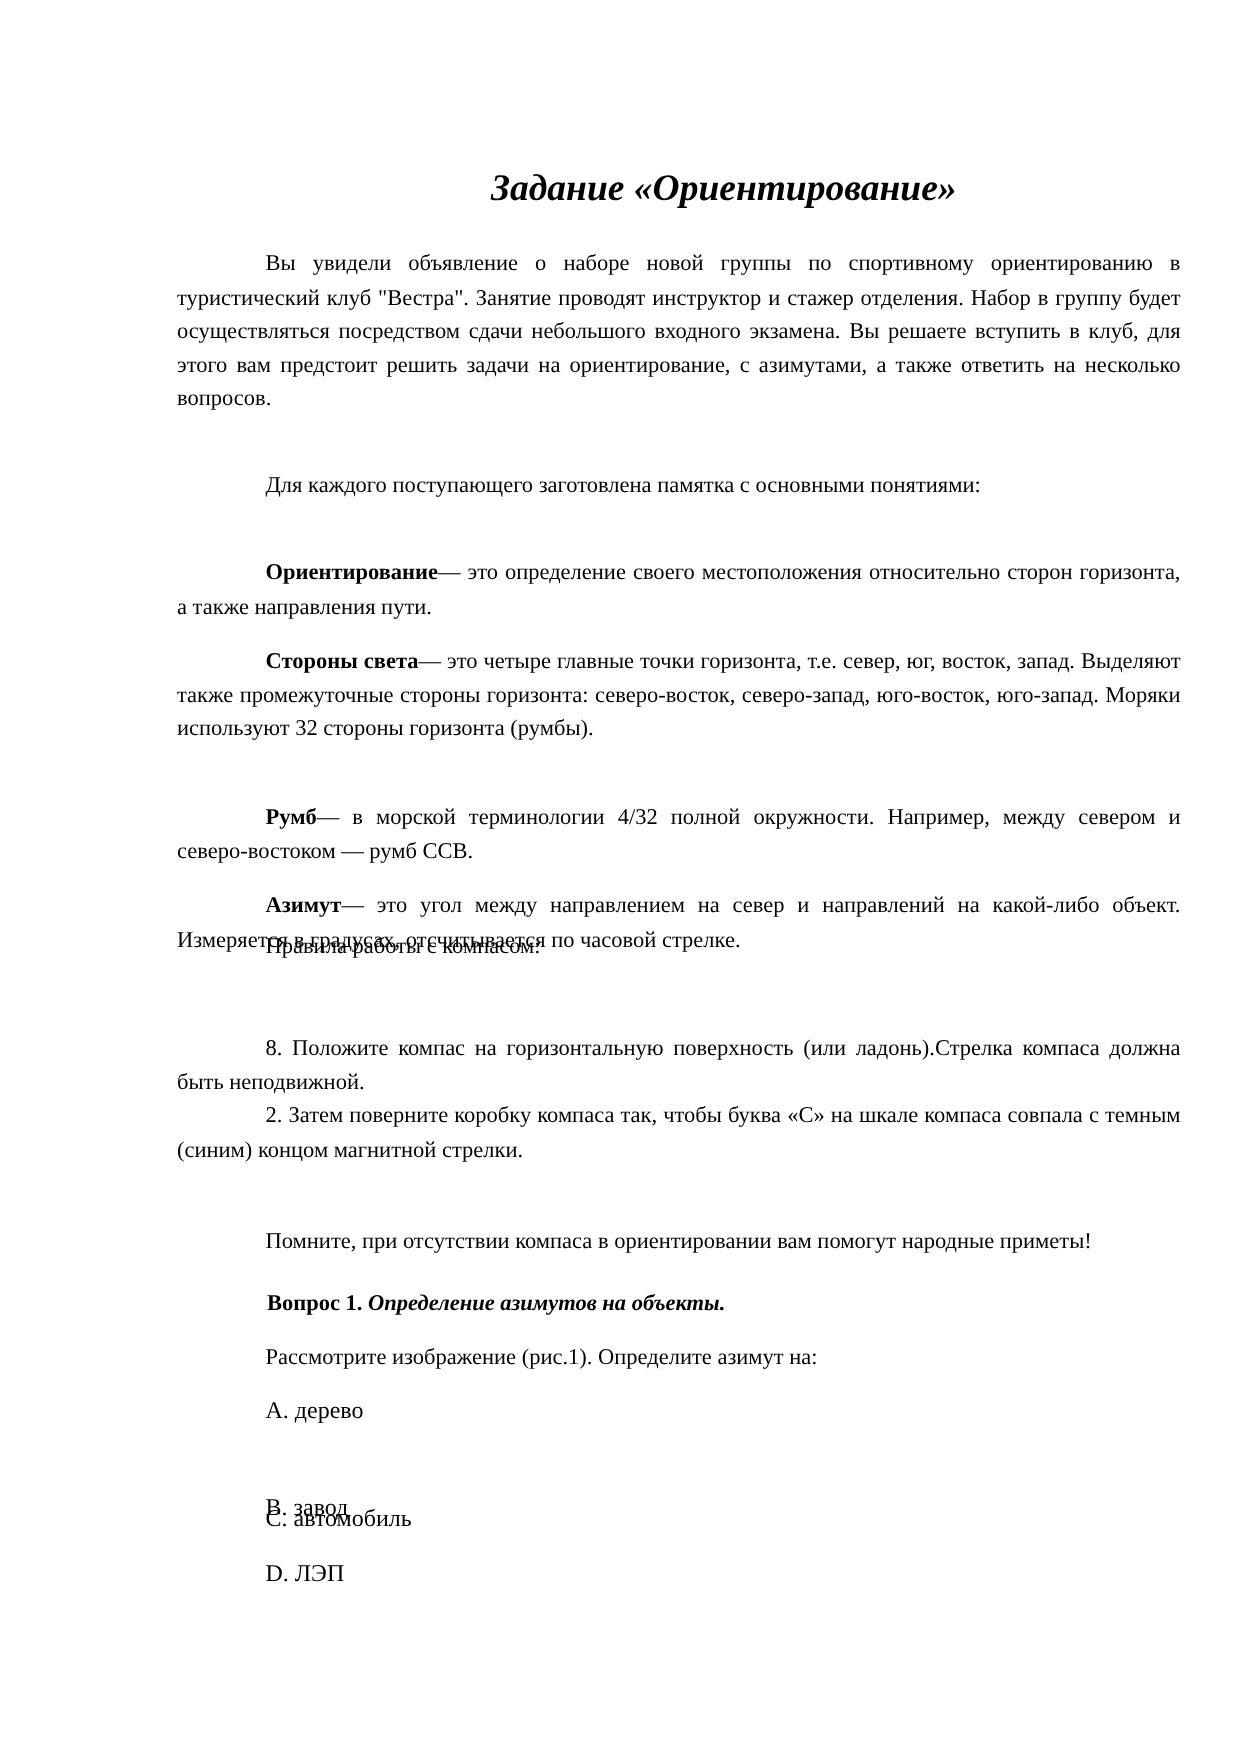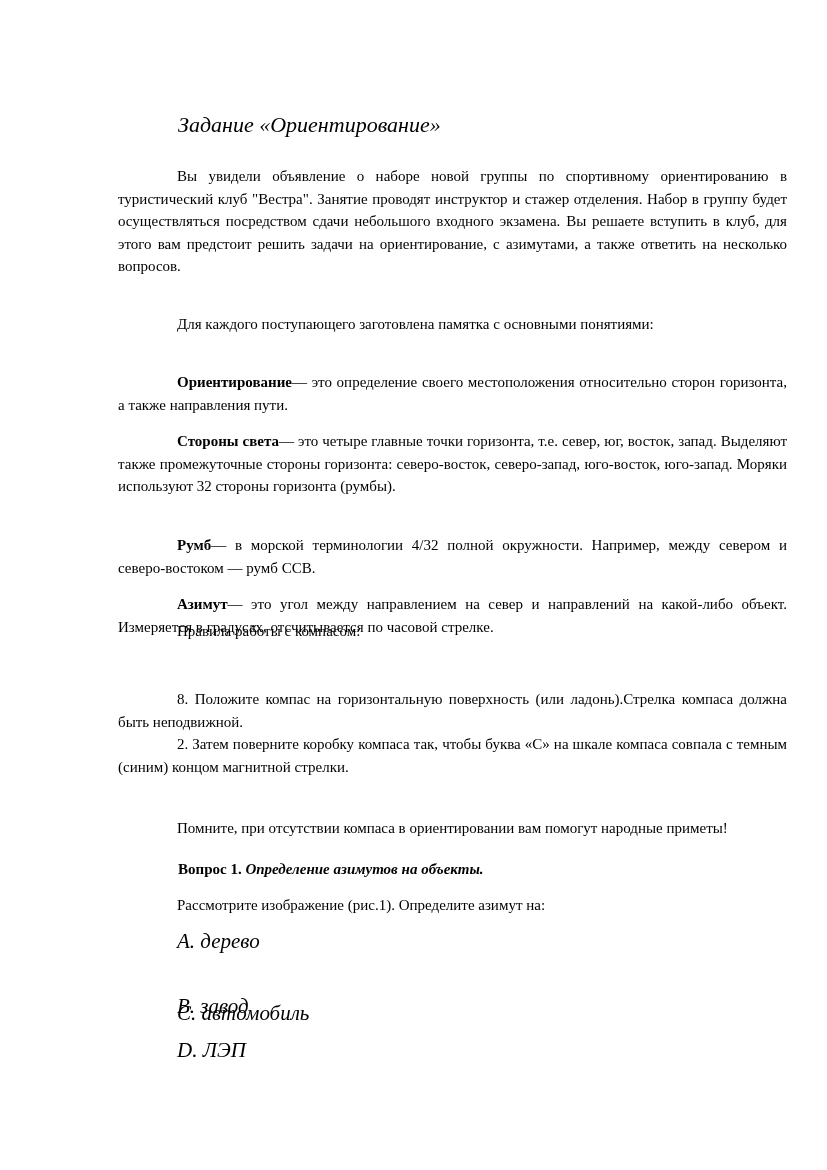--- a/index.html
+++ b/index.html
@@ -1,25 +1,25 @@
 <!DOCTYPE html>
 <html><head>
 <meta charset="utf-8">
 <style>
   html, body { margin: 0; padding: 0; background: #ffffff; }
   body { width: 827px; height: 1170px; position: relative; overflow: hidden;
          font-family: "Liberation Serif", serif; color: #000; }
   .page { position: absolute; left: 118px; top: 0; width: 669px; }
-  .title { position: absolute; left: 0; width: 669px; top: 112px; text-align: left;
-           font-size: 22px; font-weight: normal; font-style: italic; padding-left: 60px; box-sizing: border-box; }
+  .title { position: absolute; left: 0; width: 669px; top: 112px; text-align: center;
+           font-size: 25px; font-weight: bold; font-style: italic; padding-left: 60px; box-sizing: border-box; }
   .p { position: absolute; left: 0; width: 669px; font-size: 15px; line-height: 22.5px;
        text-align: justify; text-indent: 59px; margin: 0; }
   .p b { font-weight: bold; margin-top: 25px; }
   .center { text-indent: 0; }
-  .item { position: absolute; left: 59px; font-size: 21px; line-height: 22.5px; font-style: italic; }
+  .item { position: absolute; left: 59px; font-size: 16px; line-height: 22.5px; }
 </style>
 </head>
 <body>
 
 <div class="page">
   <div class="title">Задание «Ориентирование»</div>
 
   <p class="p" style="top:165px">Вы увидели объявление о наборе новой группы по спортивному ориентированию в туристический клуб "Вестра". Занятие проводят инструктор и стажер отделения. Набор в группу будет осуществляться посредством сдачи небольшого входного экзамена. Вы решаете вступить в клуб, для этого вам предстоит решить задачи на ориентирование, с азимутами, а также ответить на несколько вопросов.</p>
 
   <p class="p" style="top:313px">Для каждого поступающего заготовлена памятка с основными понятиями:</p>

